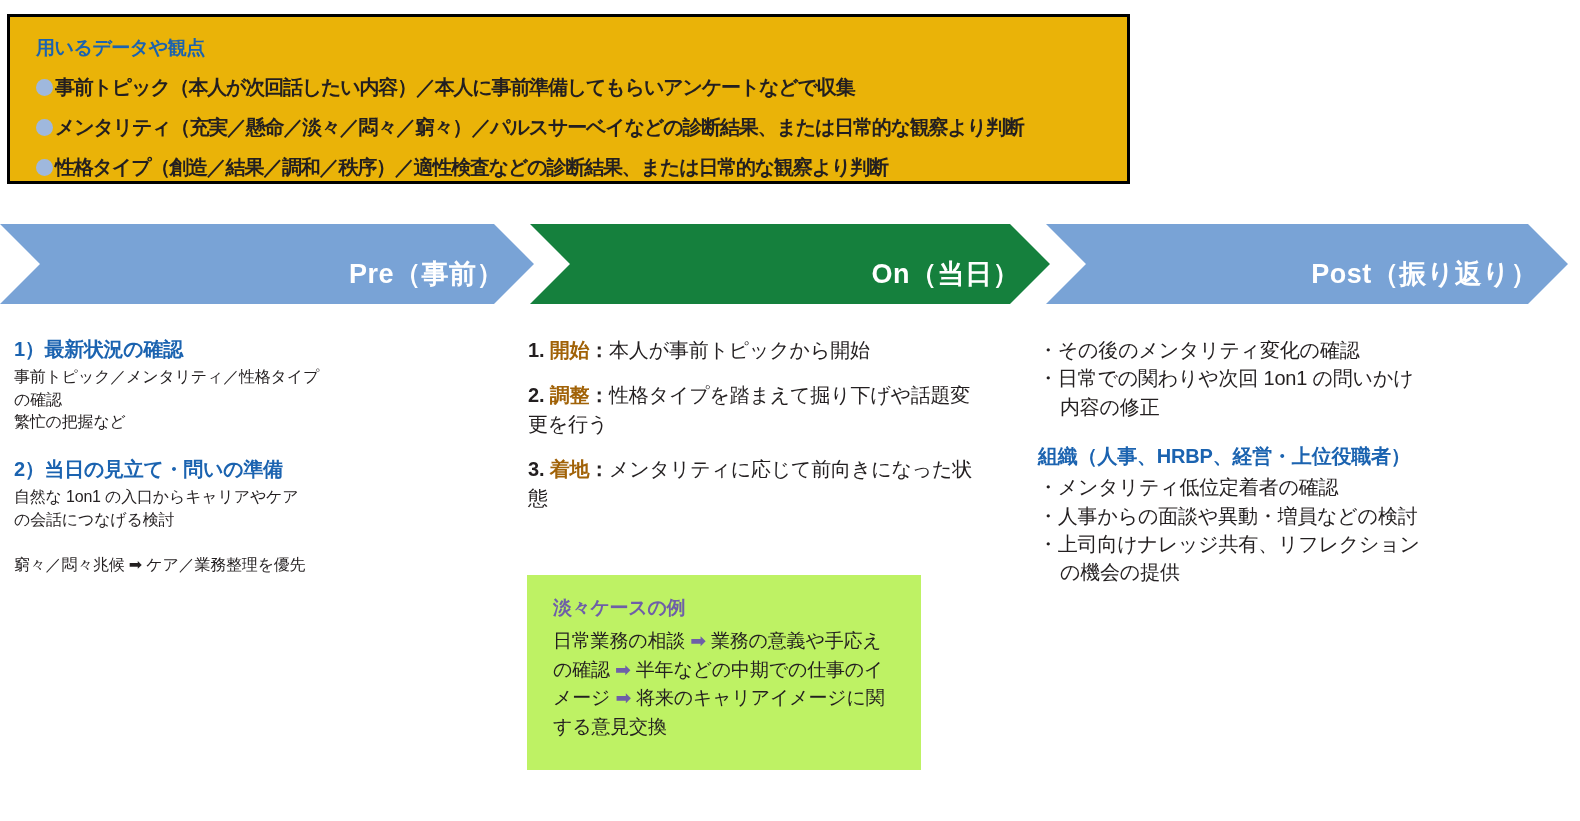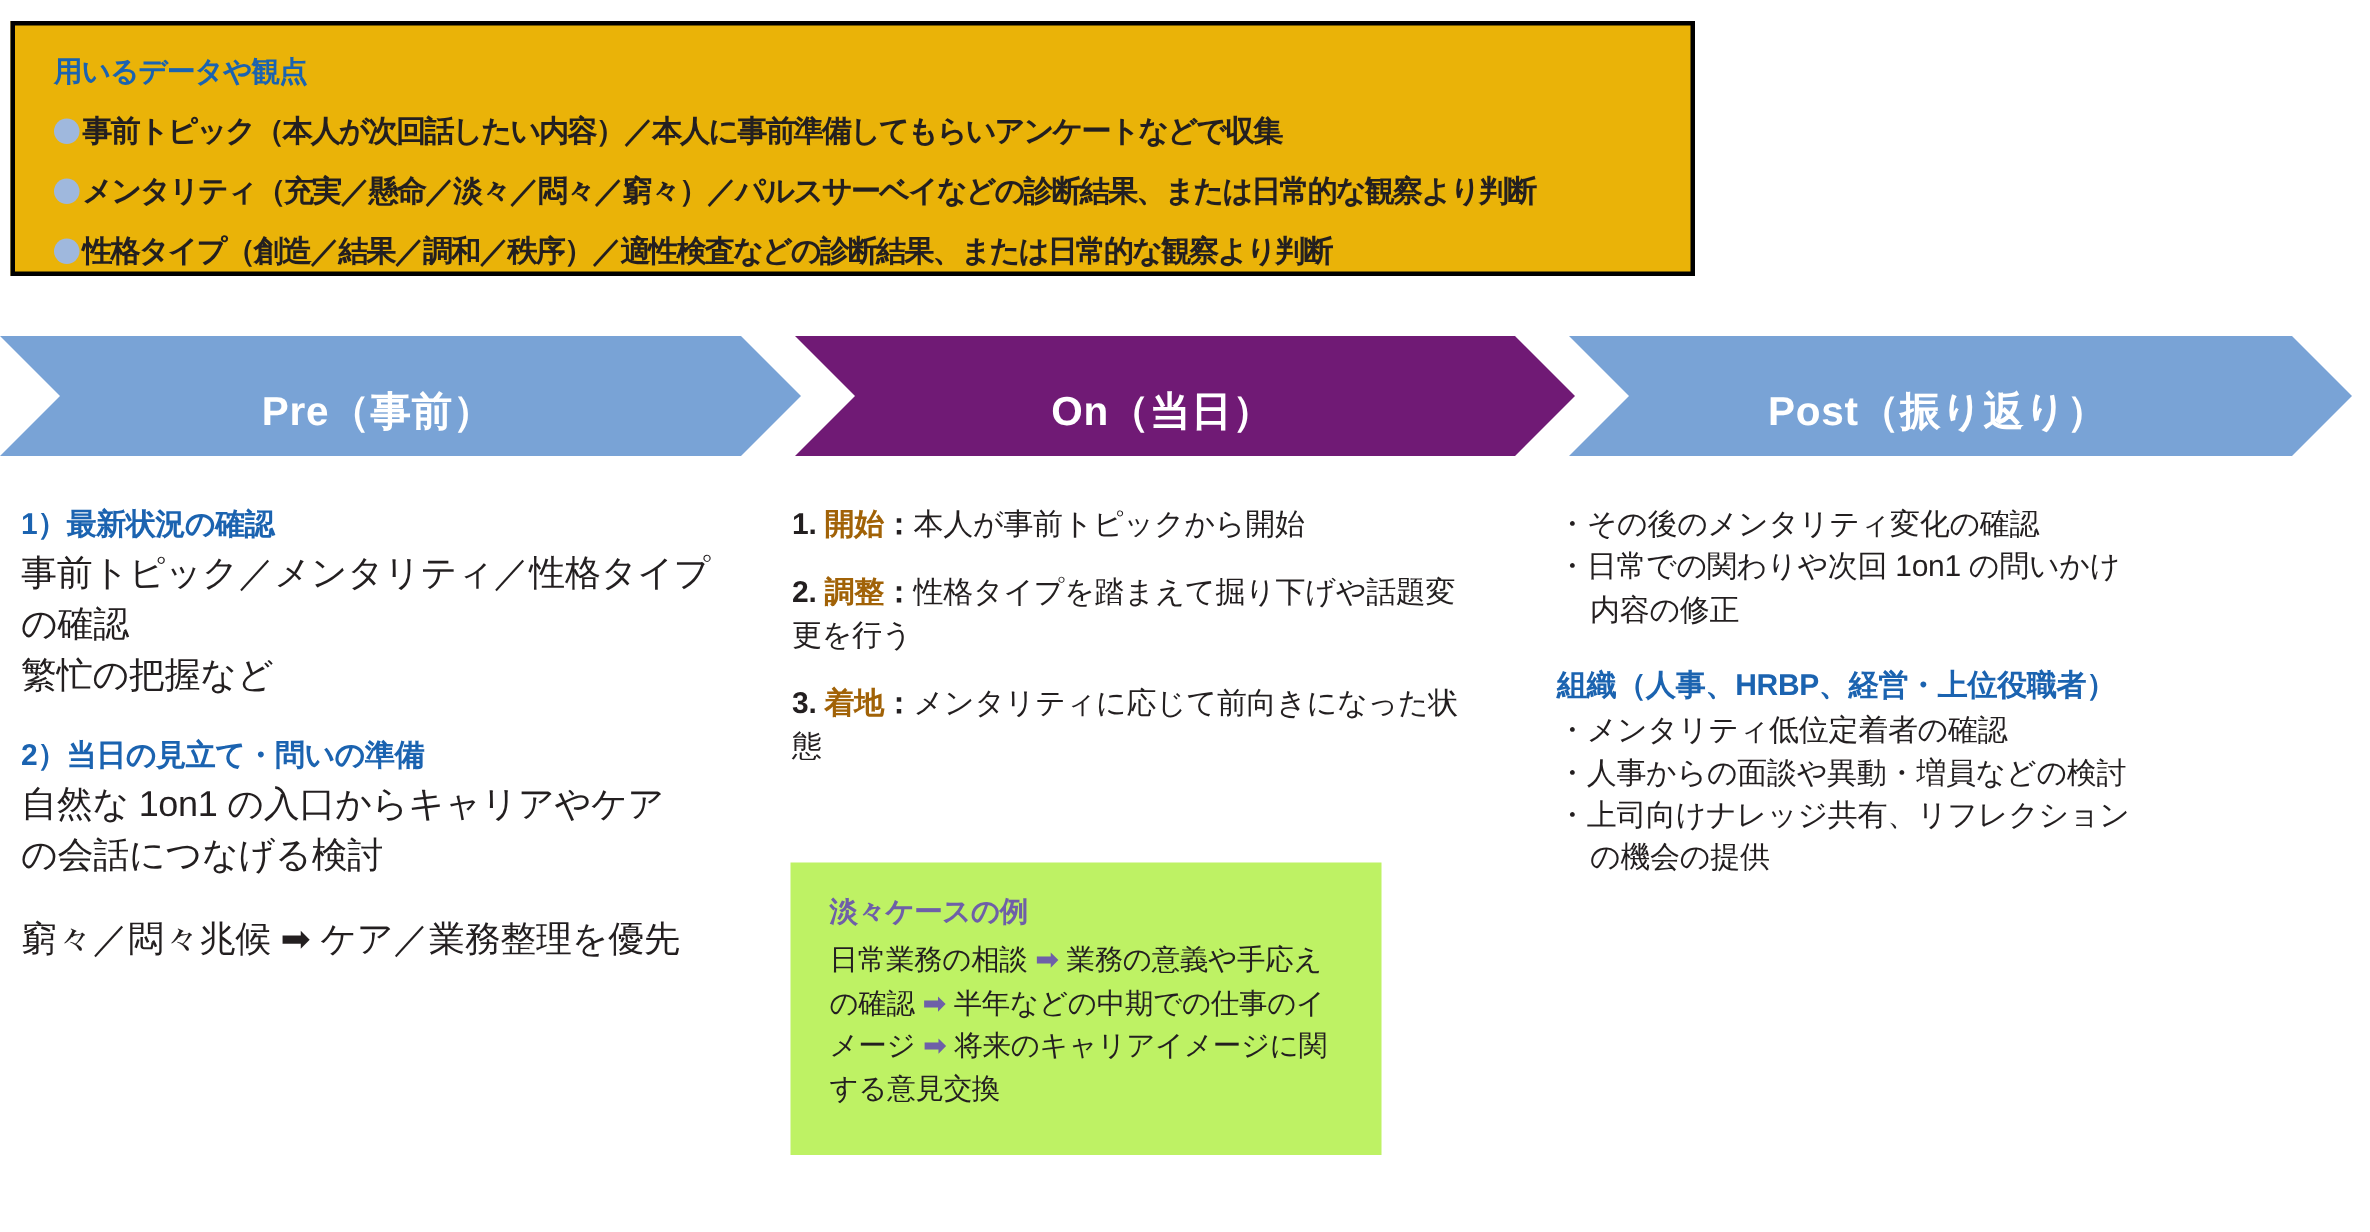--- a/index.html
+++ b/index.html
@@ -66,38 +66,38 @@
     top: 224px;
     width: 1580px;
     height: 80px;
   }
   .chevron {
     position: absolute;
     top: 0;
     height: 100px;
     display: flex;
     align-items: center;
-    justify-content: center;
+    justify-content: flex-end;
     color: #ffffff;
     font-size: 27px;
     font-weight: bold;
     letter-spacing: 0.5px;
     box-sizing: border-box;
   }
   #chevron-0 {
     left: 0px;
     width: 534px;
     background: #79a3d6;
     clip-path: polygon(0 0, 494px 0, 534px 40px, 494px 80px, 0 80px, 40px 40px);
     padding-right: 30px;
   }
   #chevron-1 {
     left: 530px;
     width: 520px;
-    background: #701a75;
+    background: #15803d;
     clip-path: polygon(0 0, 480px 0, 520px 40px, 480px 80px, 0 80px, 40px 40px);
     padding-right: 30px;
   }
   #chevron-2 {
     left: 1046px;
     width: 522px;
     background: #79a3d6;
     clip-path: polygon(0 0, 482px 0, 522px 40px, 482px 80px, 0 80px, 40px 40px);
     padding-right: 30px;
   }
@@ -112,21 +112,21 @@
   .blk:last-child { margin-bottom: 0; }
 
   .blk-heading {
     font-size: 20px;
     font-weight: bold;
     color: #1b63b0;
     letter-spacing: -0.3px;
     margin-bottom: 3px;
   }
   .blk-body {
-    font-size: 24px;
+    font-size: 16px;
     line-height: 1.42;
     color: #231f20;
     letter-spacing: -0.2px;
   }
   .blk-body .ln { display: block; }
 
   
   .step {
     font-size: 20px;
     line-height: 1.45;

